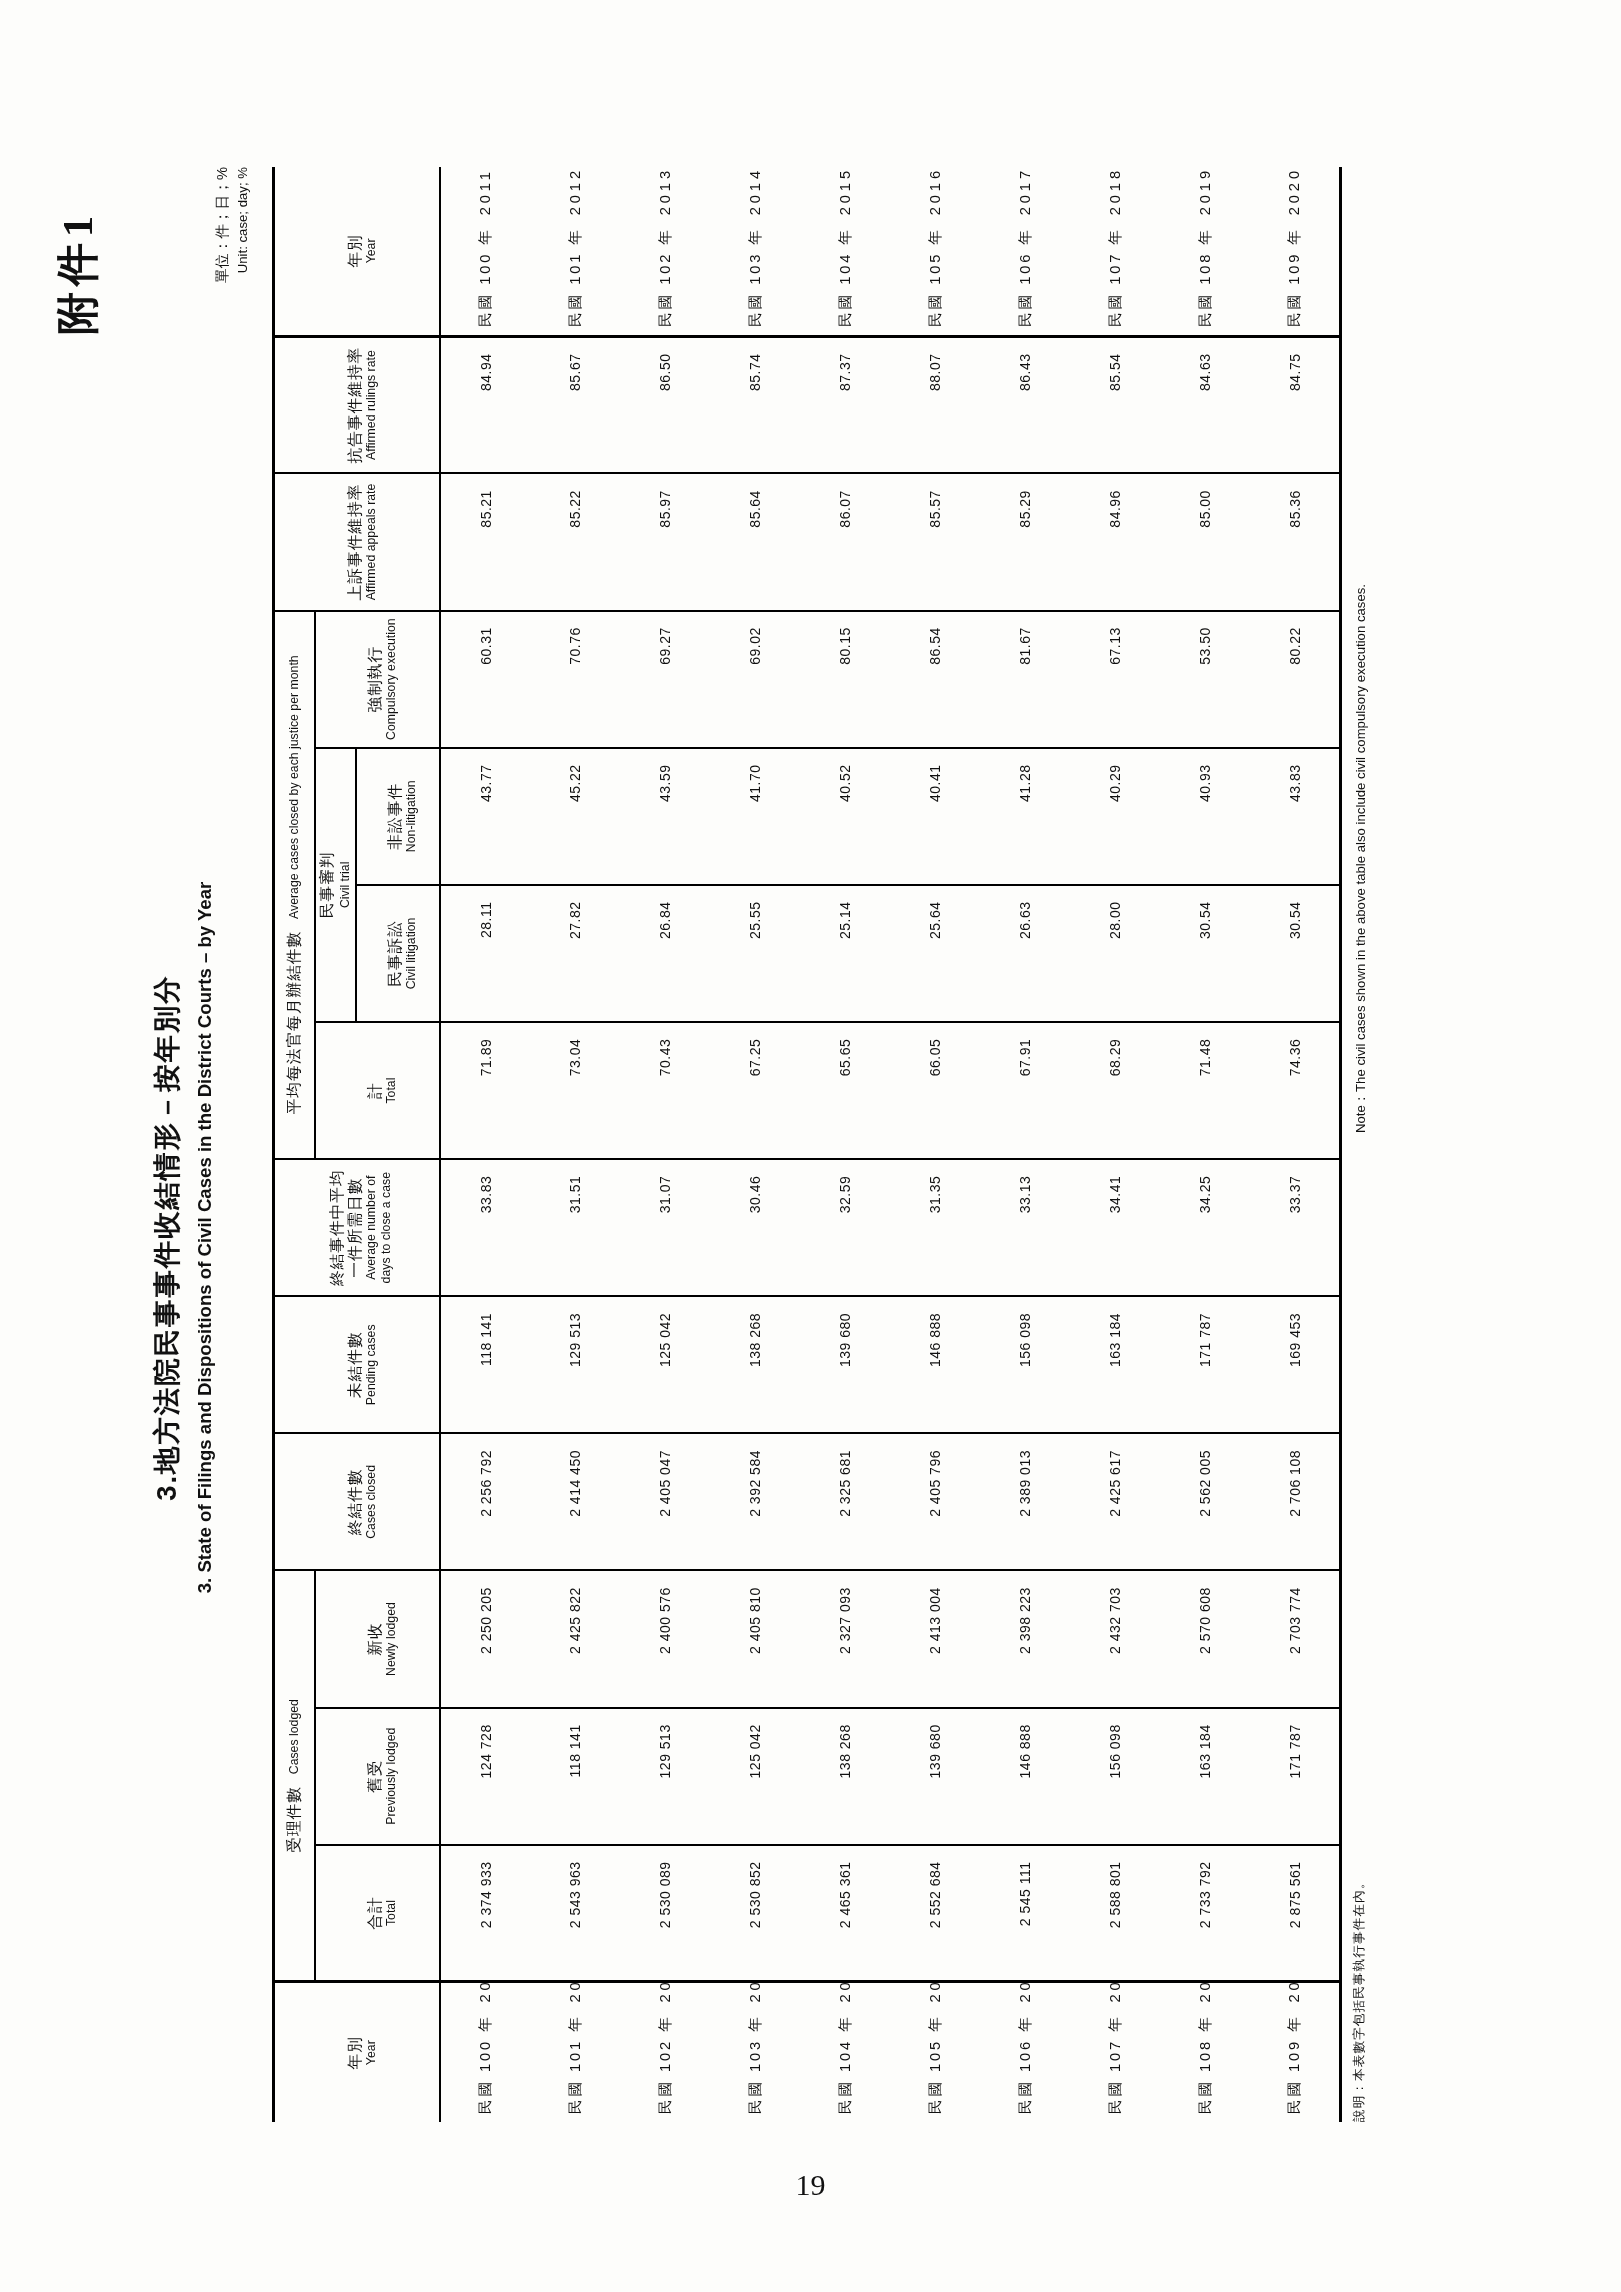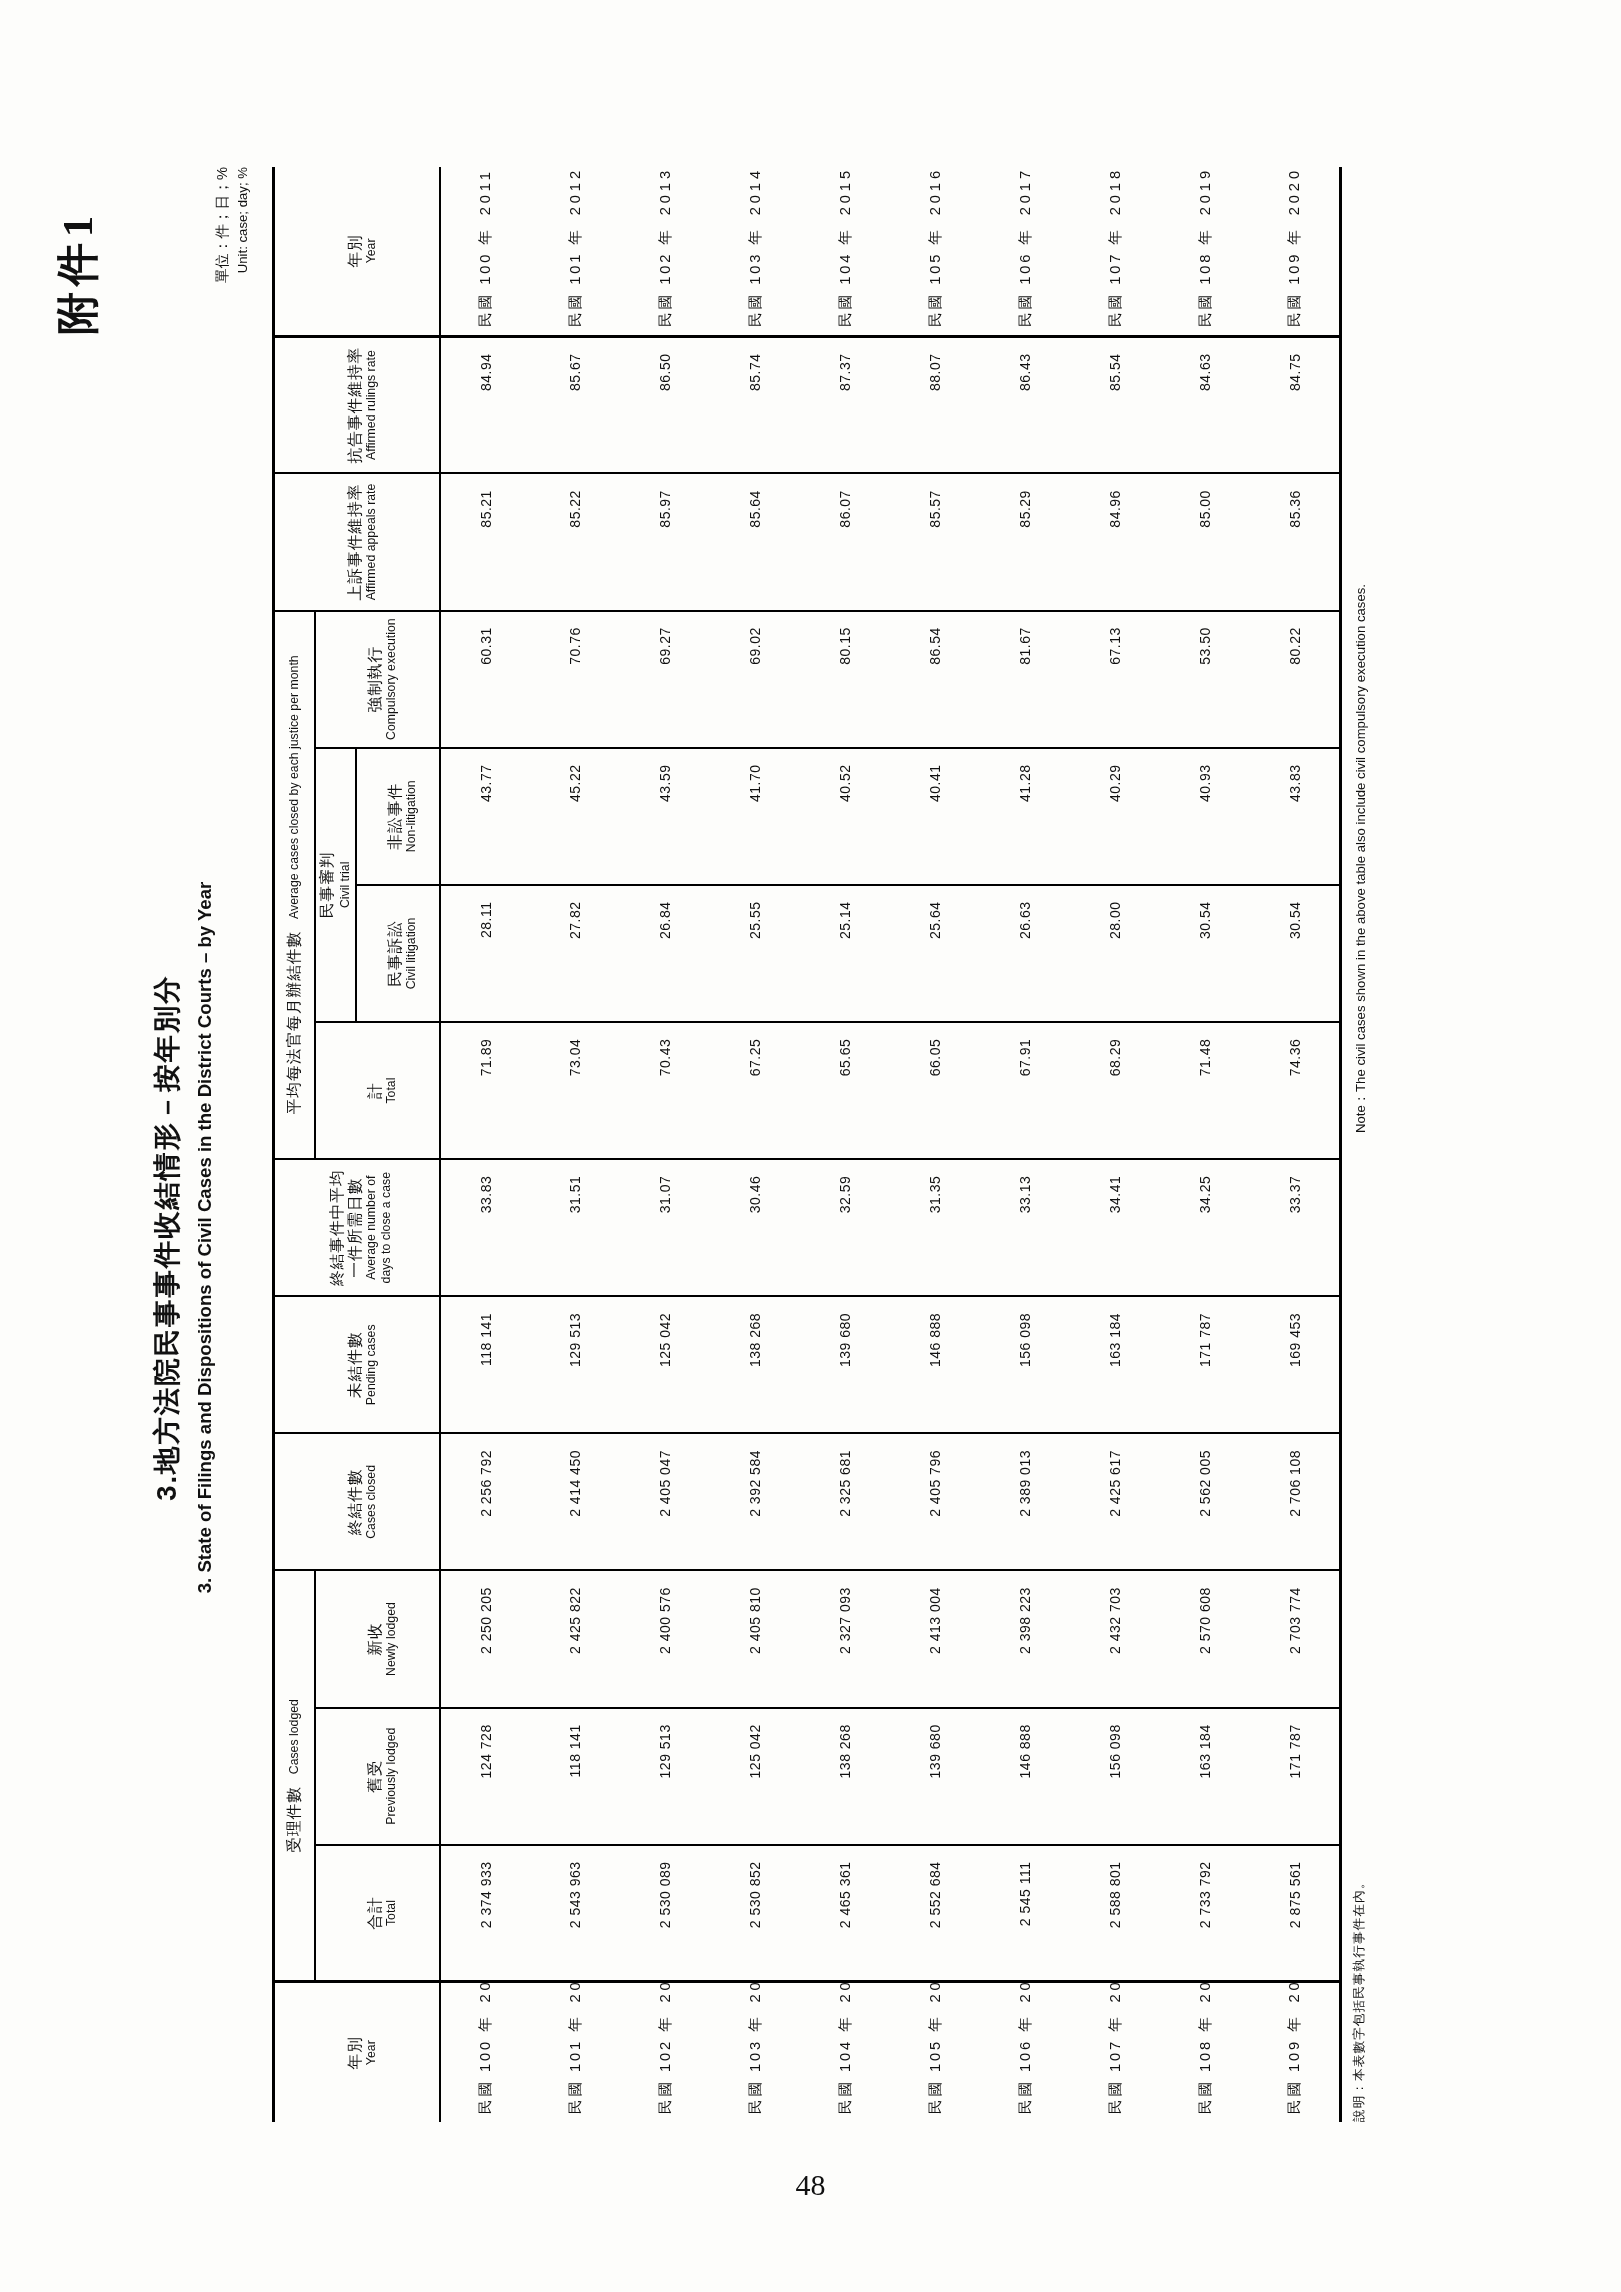--- a/index.html
+++ b/index.html
@@ -350,15 +350,15 @@
             <td class="num">84.75</td>
             <td class="yearcell bl4 edge-r"><span>民國 109 年</span><span class="ad">2020</span></td>
           </tr>
         </tbody>
     </table>
 
     <div class="note-zh">說明：本表數字包括民事執行事件在內。</div>
     <div class="note-en">Note：The civil cases shown in the above table also include civil compulsory execution cases.</div>
   </div>
 
-  <div class="page-number">48</div>
+  <div class="page-number">19</div>
 </div>
 
 
 </body></html>

